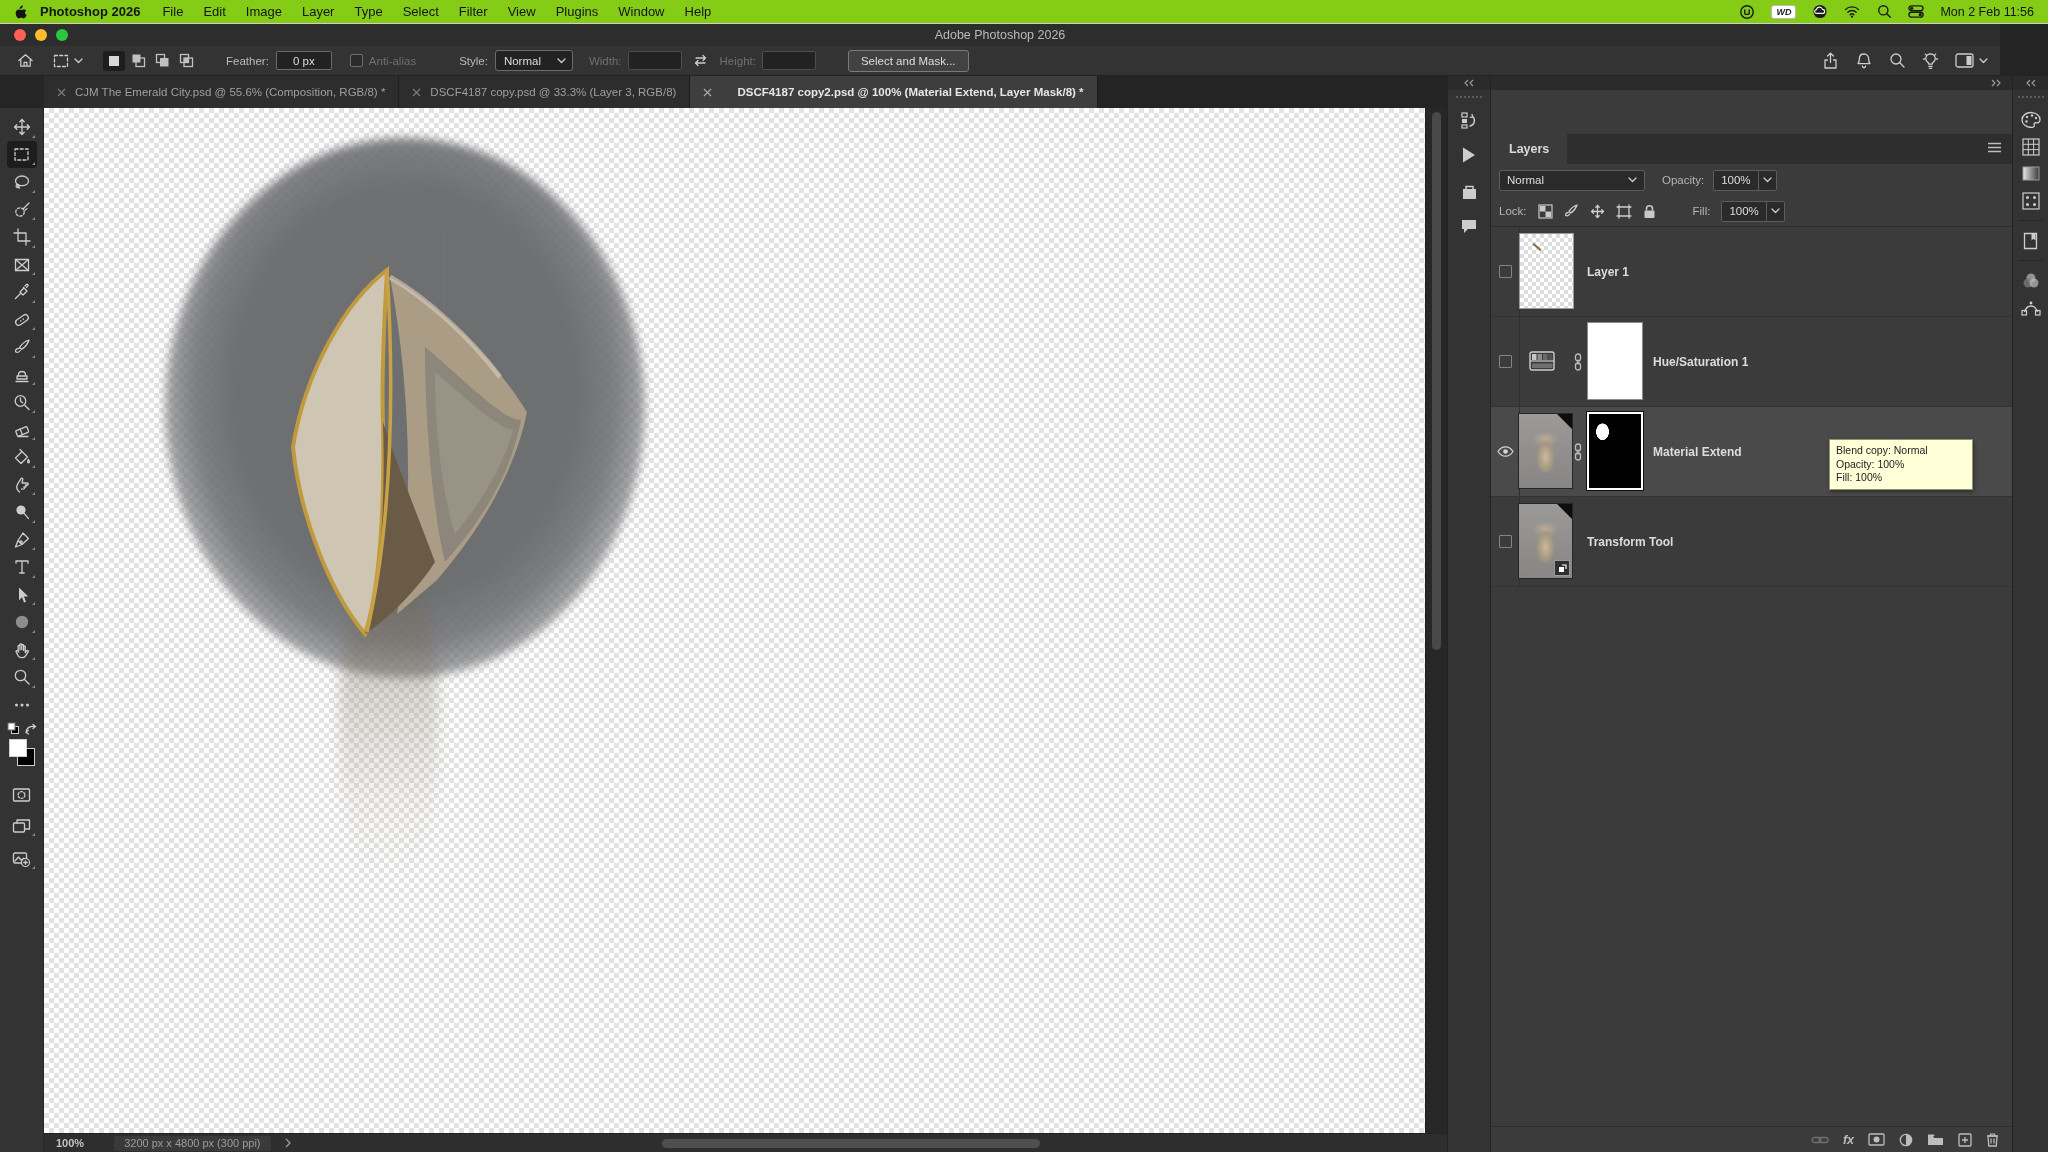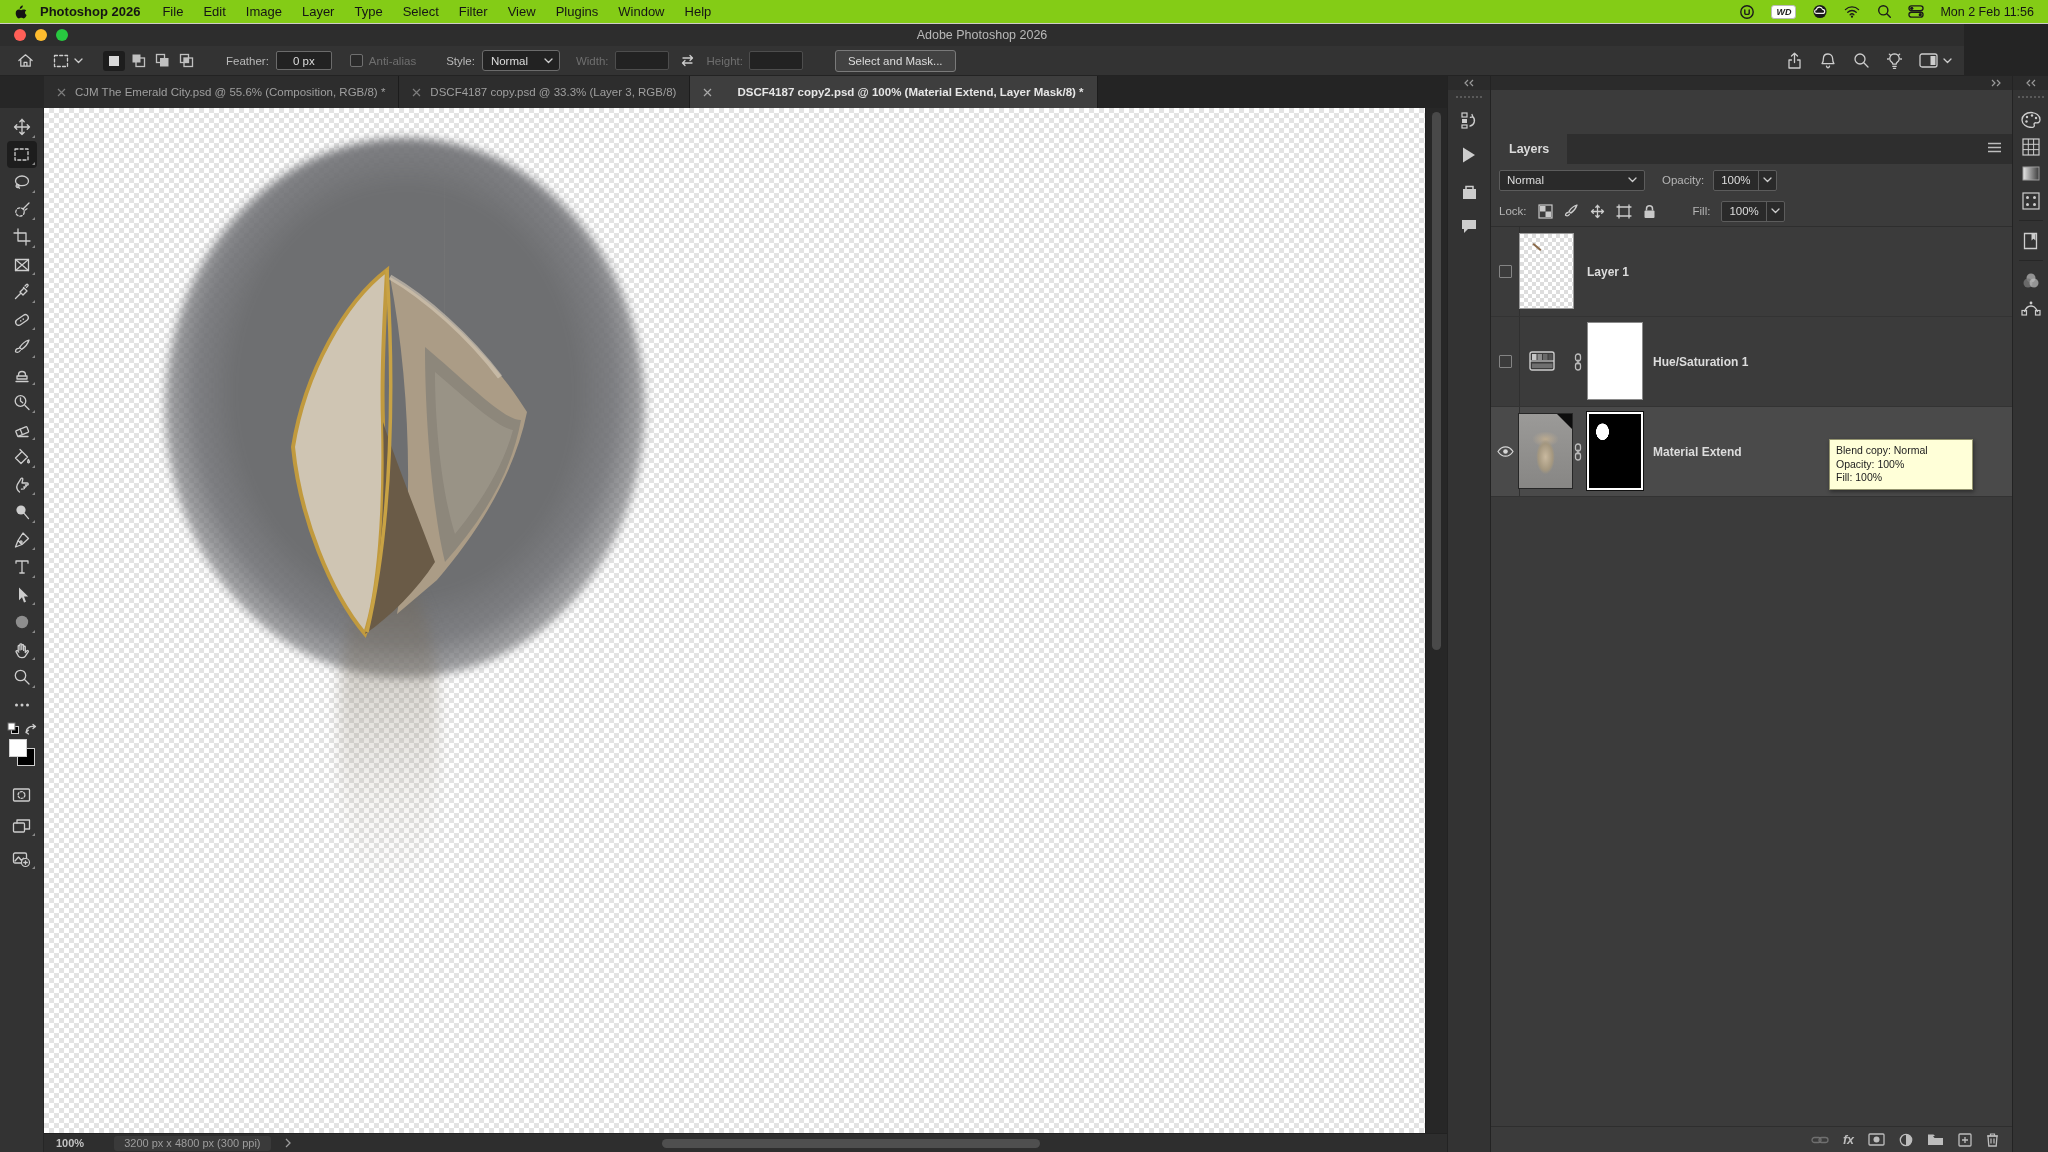--- a/index.html
+++ b/index.html
@@ -17,21 +17,21 @@
   .mb-item{padding:0 10px;white-space:nowrap;}
   .mb-app{font-weight:700;padding:0 12px;}
   .mb-right{margin-left:auto;display:flex;align-items:center;gap:16px;padding-right:14px;font-size:12.5px;}
   .mi{width:16px;height:16px;display:flex;align-items:center;justify-content:center;}
   .mi svg .k{fill:none;stroke:#1b1b1b;stroke-width:1.4;stroke-linecap:round;}
   .wd-badge{background:#fff;border:1px solid #bbb;border-radius:3px;font-size:9px;font-style:italic;font-weight:700;
             padding:1px 4px;color:#222;}
   .mb-time{white-space:nowrap;}
 
   
-  .window{position:absolute;left:0;top:24px;width:1964px;height:1128px;background:#14532d;}
+  .window{position:absolute;left:0;top:24px;width:1964px;height:1128px;background:#14532d;padding-left:36px;}
 
   .titlebar{position:absolute;left:0;top:0;width:100%;height:22px;background:#2d2d2d;
             display:flex;align-items:center;justify-content:center;color:#b9b9b9;font-size:12.5px;}
   .lights{position:absolute;left:14px;top:5px;display:flex;gap:9px;}
   .light{width:12px;height:12px;border-radius:50%;}
   .l-red{background:#ff5f57;}.l-yel{background:#febc2e;}.l-grn{background:#28c840;}
 
   
   .optionsbar{position:absolute;left:0;top:22px;width:100%;height:30px;background:#333333;
               border-bottom:1px solid #232323;box-sizing:border-box;display:flex;align-items:center;
@@ -273,21 +273,21 @@
       <svg width="15" height="15" viewBox="0 0 15 15">
           <rect x="1.5" y="1.5" width="8" height="8" fill="none" stroke="#c0c0c0" stroke-width="1.3"></rect>
           <rect x="5" y="5" width="8.5" height="8.5" fill="none" stroke="#c0c0c0" stroke-width="1.3"></rect>
           <rect x="5" y="5" width="4.5" height="4.5" fill="#c0c0c0"></rect>
         </svg>
     </div>
     <span class="ob-label" style="margin-left:28px">Feather:</span>
     <div class="ob-input" style="margin-left:7px;width:42px">0 px</div>
     <div class="checkbox" style="margin-left:18px"></div>
     <span class="ob-label dim" style="margin-left:6px">Anti-alias</span>
-    <span class="ob-label" style="margin-left:30px">Style:</span>
+    <span class="ob-label" style="margin-left:43px">Style:</span>
     <div class="ob-select" style="margin-left:7px;width:62px">
       <span>Normal</span>
       <svg width="9" height="6" viewBox="0 0 9 6" style="margin-left:auto">
           <path class="si" d="M1 1l3.5 3.5L8 1"></path>
         </svg>
     </div>
     <span class="ob-label dim" style="margin-left:16px">Width:</span>
     <div class="ob-input" style="margin-left:6px;width:40px;border-color:#4d4d4d"></div>
     <div class="ob-ico" style="margin-left:8px">
       <svg width="15" height="13" viewBox="0 0 15 13">
@@ -723,20 +723,34 @@
             <svg width="10" height="18" viewBox="0 0 10 18">
                 <rect x="2.5" y="1" width="5" height="7" rx="2.5" fill="none" stroke="#bdbdbd" stroke-width="1.3"></rect>
                 <rect x="2.5" y="10" width="5" height="7" rx="2.5" fill="none" stroke="#bdbdbd" stroke-width="1.3"></rect>
                 <path d="M5 6.5v5" stroke="#bdbdbd" stroke-width="1.3"></path>
               </svg>
           </span>
           <div class="mask-thumb mask-black"></div>
           <span class="layer-name" style="left:162px">Material Extend</span>
         </div>
 
+        <div class="layer-row">
+          <div class="vis-rail">
+              <div class="vis-box"></div>
+            </div>
+          <div class="thumb photo">
+            <div class="smart-badge">
+              <svg width="9" height="9" viewBox="0 0 9 9">
+                  <rect x="1" y="3" width="5" height="5" fill="#fff"></rect>
+                  <path d="M4 1h4v4" fill="none" stroke="#fff" stroke-width="1.2"></path>
+                </svg>
+            </div>
+          </div>
+          <span class="layer-name" style="left:96px">Transform Tool</span>
+        </div>
 
       </div>
 
       <div class="lp-bottom">
         <span>
           <svg width="18" height="10" viewBox="0 0 18 10">
               <rect x="1" y="2.5" width="9" height="5" rx="2.5" fill="none" stroke="#6f6f6f" stroke-width="1.3"></rect>
               <rect x="8" y="2.5" width="9" height="5" rx="2.5" fill="none" stroke="#6f6f6f" stroke-width="1.3"></rect>
             </svg>
         </span>

